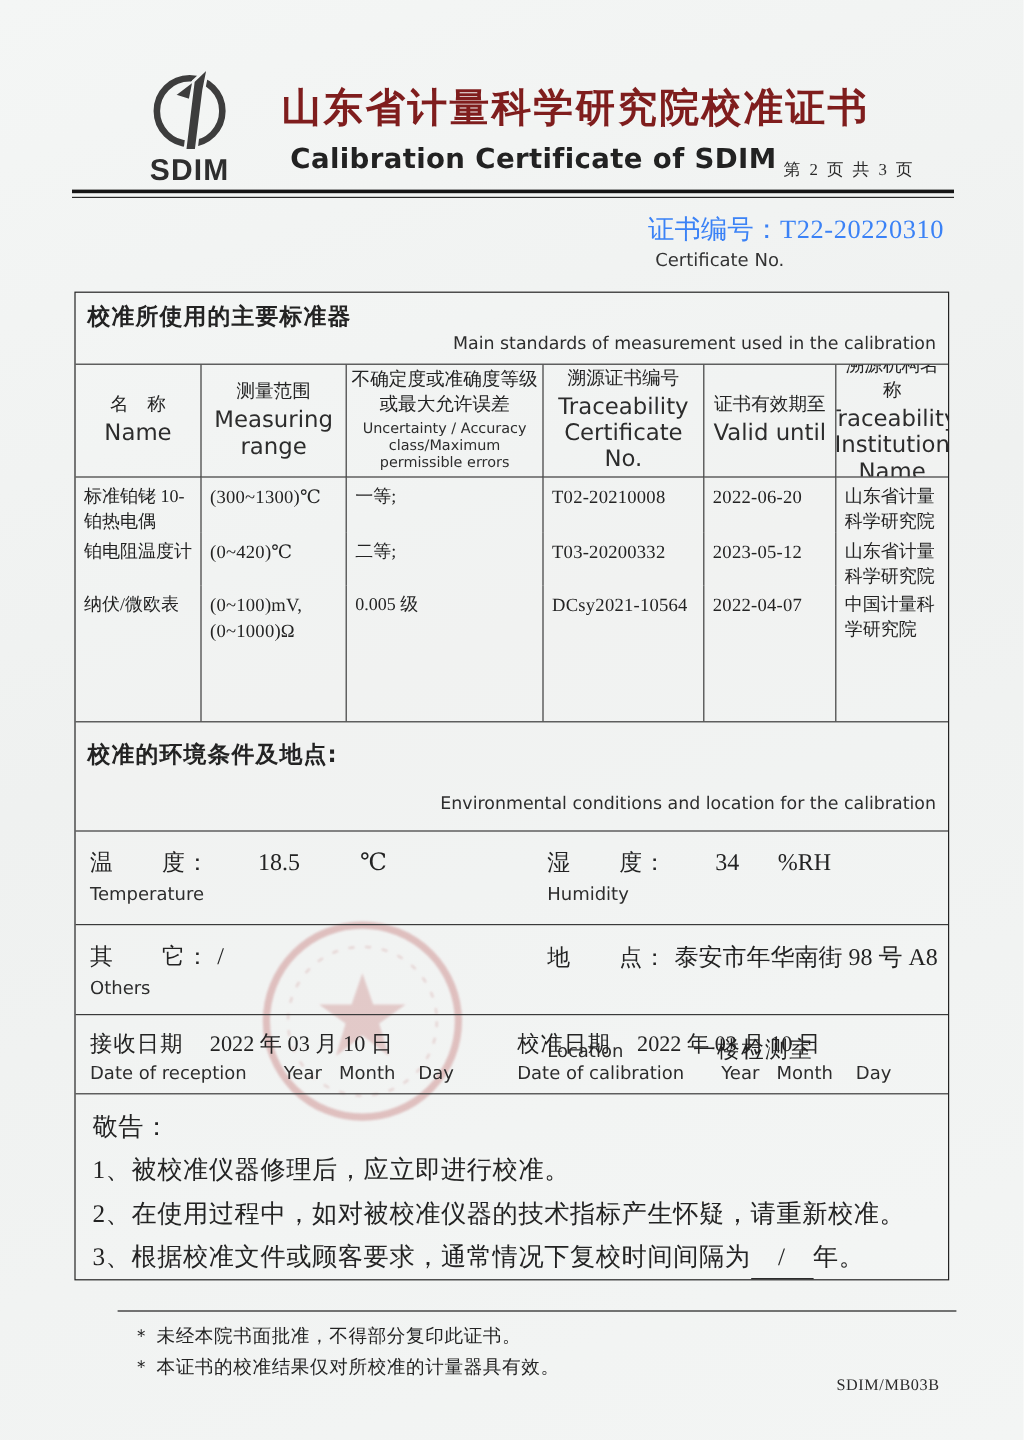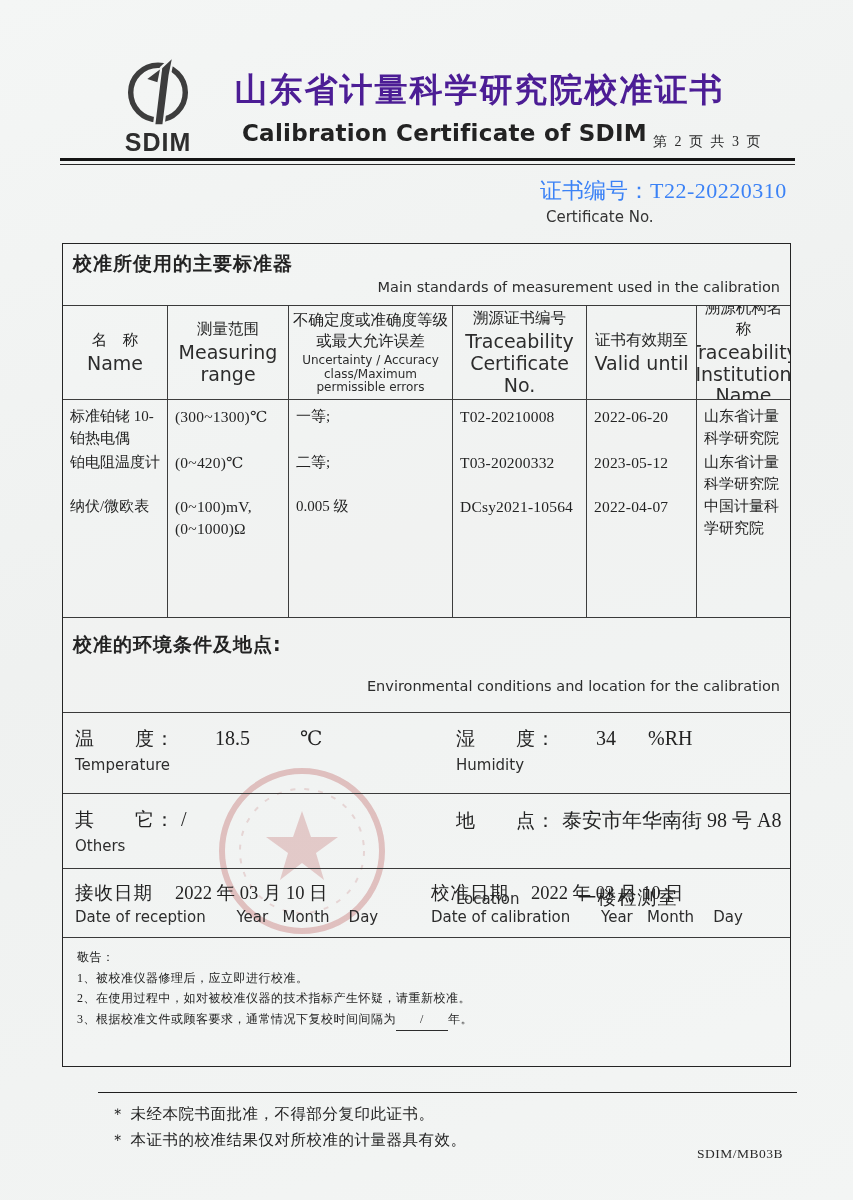--- a/index.html
+++ b/index.html
@@ -11,21 +11,21 @@
     position:relative; overflow:hidden;
   }
 
   
   .logo { position:absolute; left:96px; top:50px; width:124px; text-align:center; }
   .logo-emblem { display:block; margin:0 auto; }
   .logo-text { font-weight:800; font-size:25px; letter-spacing:1px; color:#2e2e2e;
                font-family:"Liberation Sans","DejaVu Sans",sans-serif; margin-top:-4px; }
   .title-cn { position:absolute; left:232px; top:68px; width:495px; text-align:center;
               font-family:"Liberation Serif","DejaVu Serif",serif;
-              font-size:33px; font-weight:600; letter-spacing:2px; color:#4c1d95; white-space:nowrap; }
+              font-size:33px; font-weight:600; letter-spacing:2px; color:#7f1d1d; white-space:nowrap; }
   .title-en { position:absolute; left:222px; top:120px; width:445px; text-align:center;
               font-weight:700; font-size:23px; letter-spacing:0.3px; color:#222; white-space:nowrap; }
   .page-info { position:absolute; left:653px; top:133px; font-size:14px;
                font-family:"Liberation Serif","DejaVu Serif",serif; color:#2a2a2a; letter-spacing:2px; }
   .header-rule { position:absolute; left:60px; top:158px; width:735px; height:7px;
                  border-top:3px solid #151515; border-bottom:1.5px solid #2a2a2a; }
 
   .cert-line { position:absolute; left:540px; top:176px; font-size:22px; color:#3b82f6; white-space:nowrap;
                font-family:"Liberation Serif","DejaVu Serif",serif; }
   .cert-no   { font-family:"Liberation Serif","DejaVu Serif",serif; letter-spacing:0.5px; }
@@ -80,21 +80,21 @@
   .date-l { width:368px; padding:11px 0 0 12px; }
   .date-r { flex:1; padding:11px 0 0 0; }
   .d-line { font-size:18.5px; white-space:nowrap; }
   .d-label { font-family:"Liberation Serif","DejaVu Serif",serif; letter-spacing:1px; }
   .d-value { font-family:"Liberation Serif","DejaVu Serif",serif; margin-left:16px; }
   .d-en { font-size:15px; margin-top:3px; color:#2c2c2c; }
   .d-units { white-space:pre; margin-left:26px; }
 
   
   .sec-notice { flex:1; padding:9px 12px 0 14px; }
-  .notice-line { font-size:12px; line-height:1.72; font-family:"Liberation Serif","DejaVu Serif",serif; letter-spacing:0.5px; }
+  .notice-line { font-size:21px; line-height:1.72; font-family:"Liberation Serif","DejaVu Serif",serif; letter-spacing:0.5px; }
   .blank-slot { display:inline-block; min-width:52px; text-align:center;
                 border-bottom:1px solid #2c2c2c; padding:0 6px; }
 
   
   .footer-rule { position:absolute; left:98px; top:1092px; width:699px; border-top:1.5px solid #1f1f1f; }
   .footnotes { position:absolute; left:110px; top:1101px; }
   .footnote { font-size:15.5px; line-height:1.65; font-family:"Liberation Serif","DejaVu Serif",serif; letter-spacing:0.5px; }
   .form-code { position:absolute; left:697px; top:1146px; font-size:13.5px;
                font-family:"Liberation Serif","DejaVu Serif",serif; letter-spacing:0.5px; color:#2a2a2a; }
 

